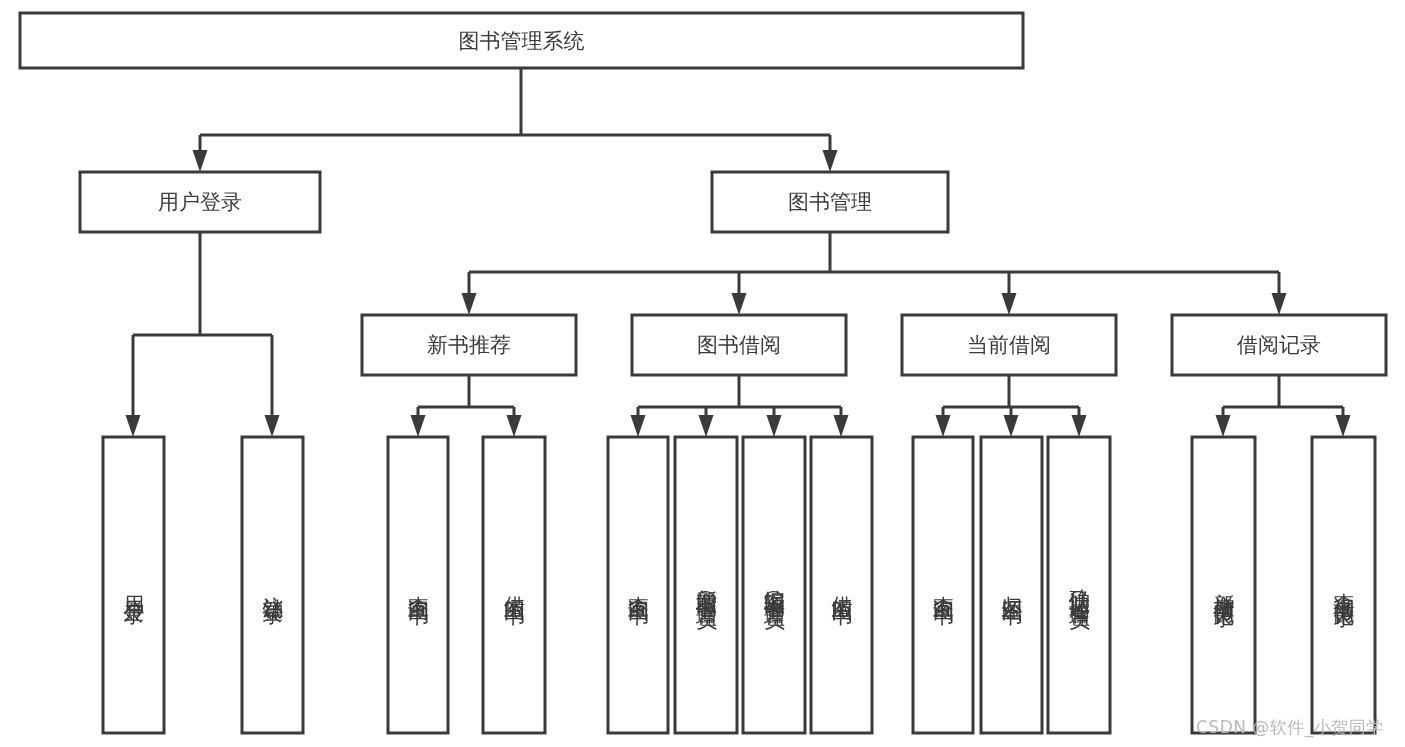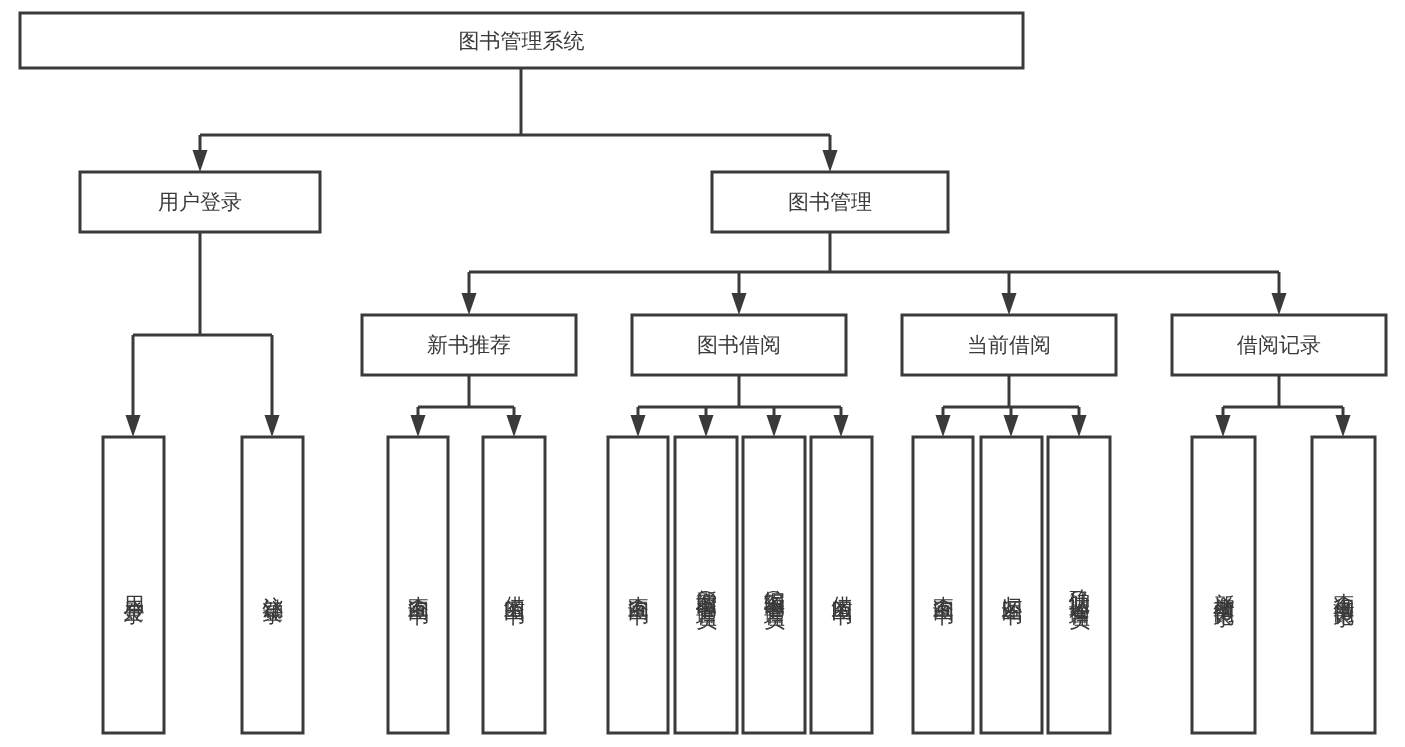--- a/index.html
+++ b/index.html
@@ -190,14 +190,15 @@
       <div class="node-label-v" style="left: 675px; top: 437px; width: 62px; height: 296px;">新增图书（管理员）</div>
       <div class="node-label-v" style="left: 743px; top: 437px; width: 62px; height: 296px;">编辑图书（管理员）</div>
       <div class="node-label-v" style="left: 811px; top: 437px; width: 61px; height: 296px;">借阅图书</div>
       <div class="node-label-v" style="left: 913px; top: 437px; width: 60px; height: 296px;">查询图书</div>
       <div class="node-label-v" style="left: 981px; top: 437px; width: 61px; height: 296px;">归还图书</div>
       <div class="node-label-v" style="left: 1048px; top: 437px; width: 62px; height: 296px;">确认归还（管理员）</div>
       <div class="node-label-v" style="left: 1192px; top: 437px; width: 63px; height: 296px;">新增借阅记录</div>
       <div class="node-label-v" style="left: 1312px; top: 437px; width: 63px; height: 296px;">查询借阅记录</div>
     </div>
 
+  <div class="watermark" style="left:1196px; top:716px;">CSDN @软件_小贺同学</div>
 
 </div>
 
 </body></html>

